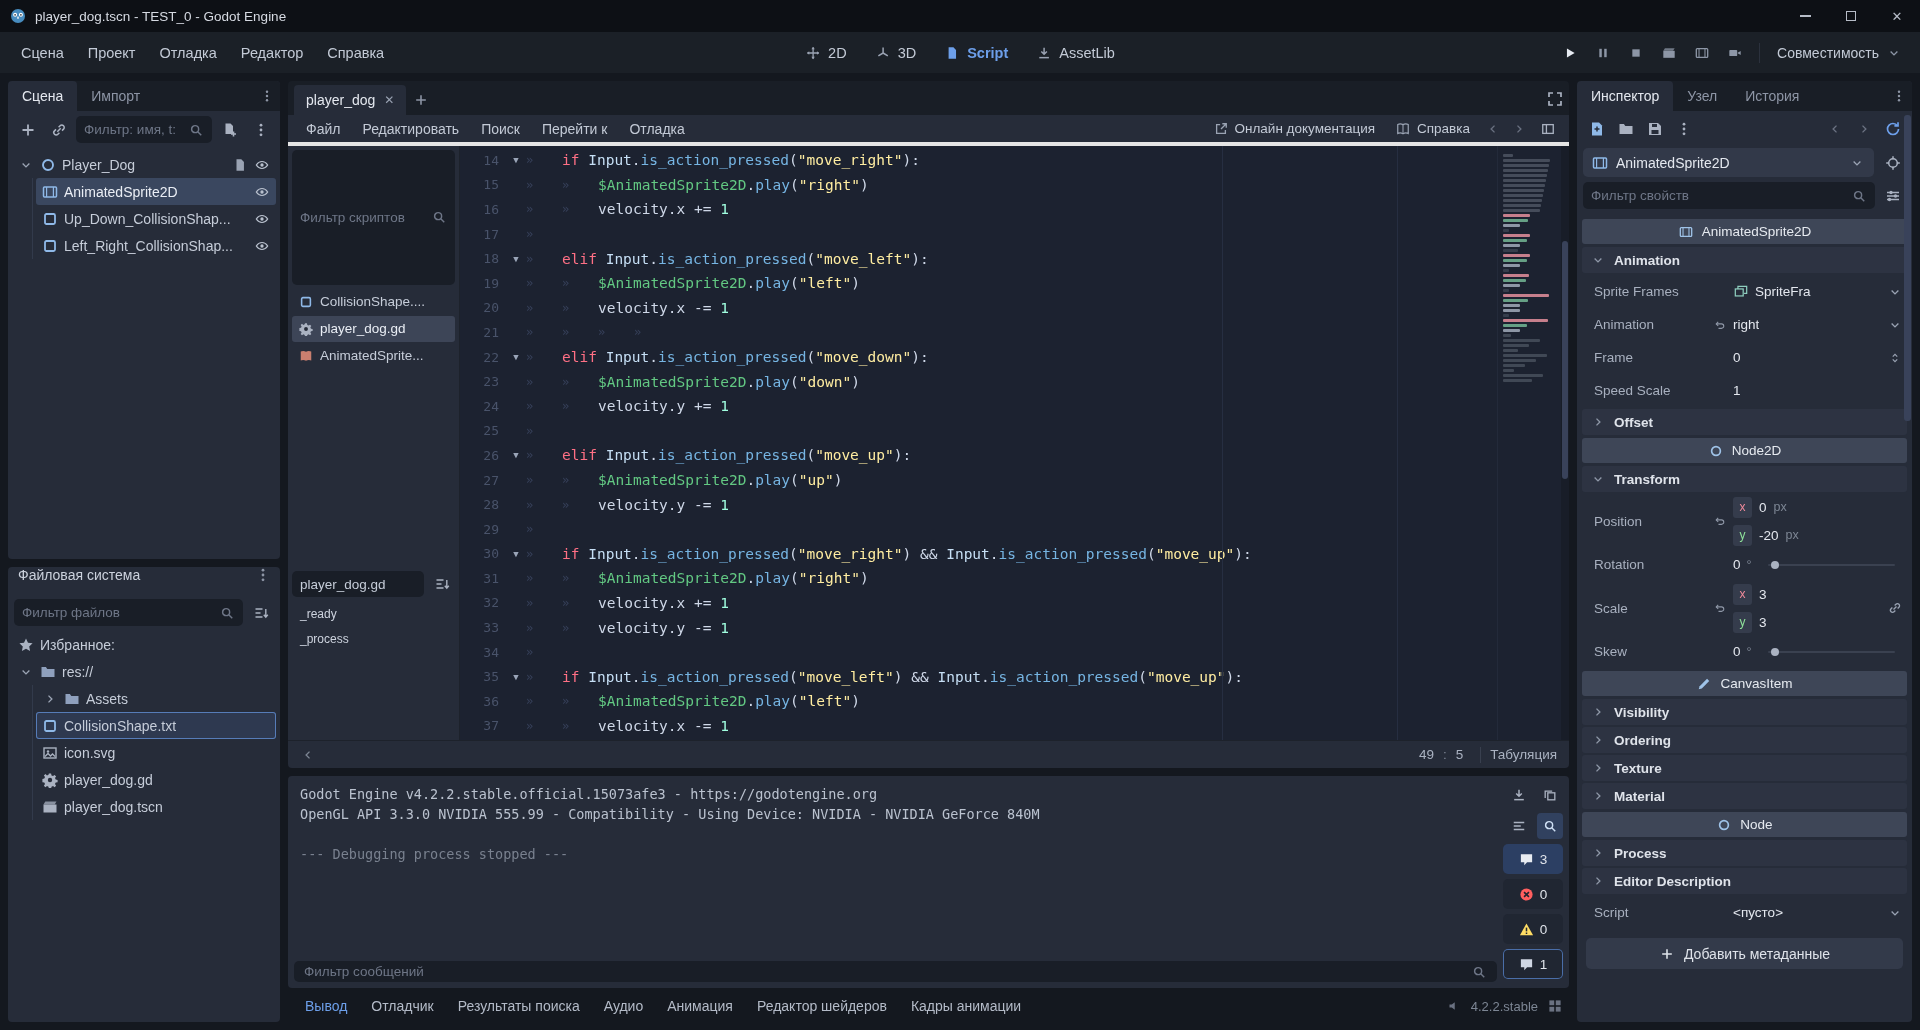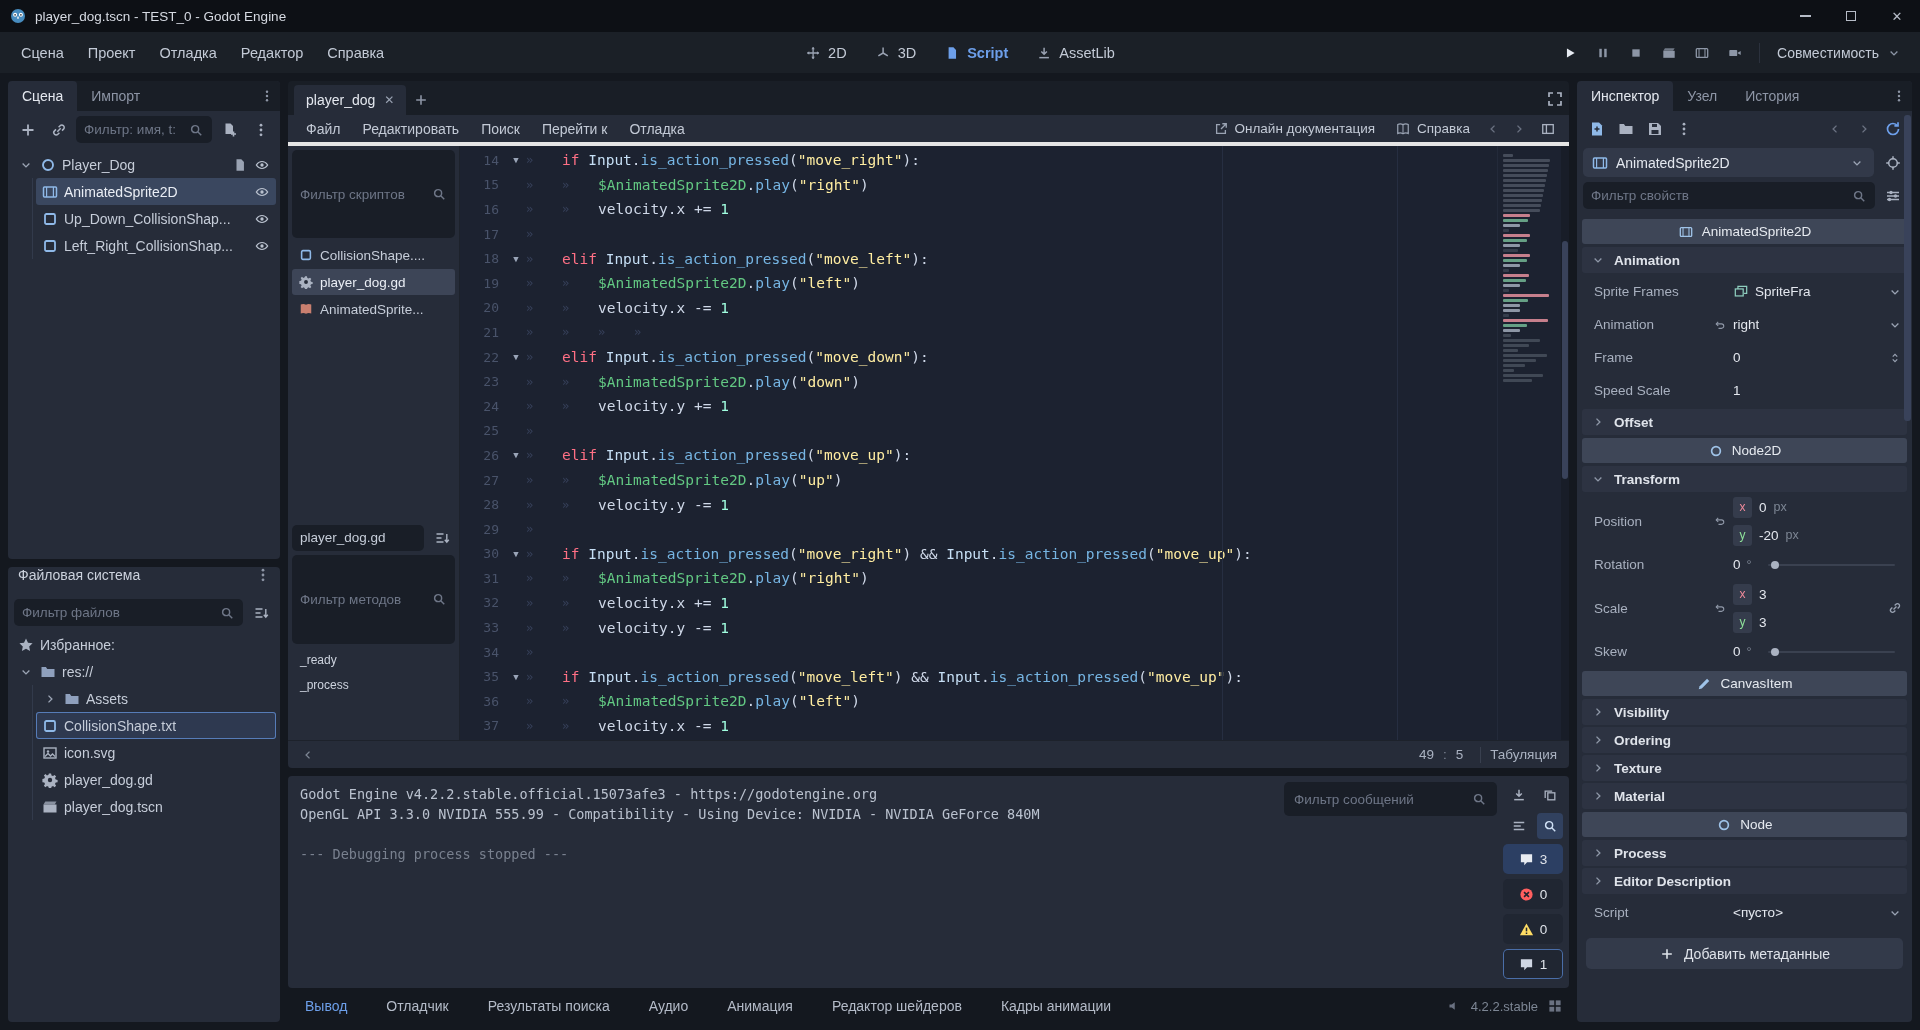--- a/index.html
+++ b/index.html
@@ -101,24 +101,24 @@
 .guide{position:absolute;top:0;bottom:0;width:1px;background:#262e41}
 .minimap{position:absolute;right:8px;top:0;bottom:0;width:64px;border-left:1px solid #232a3a;padding:8px 5px;display:flex;flex-direction:column;gap:2px;background:#1c2230}
 .mbar{height:3px;border-radius:1px;flex:none}
 .vscroll{position:absolute;right:0;top:0;bottom:0;width:8px;background:#181d28}
 .vthumb{position:absolute;right:1px;top:16%;height:40%;width:6px;background:#39425a;border-radius:3px}
 
 .sstatus{height:28px;background:#262c39;display:flex;align-items:center;padding:0 12px;gap:9px;font-size:13.5px;color:#aab2c1;flex:none;border-top:1px solid #1d222b;border-radius:0 0 4px 4px}
 .ssep{width:1px;height:16px;background:#39404f}
 
 .outpanel{height:212px;margin-top:8px;background:#262c39;border-radius:4px;display:flex;padding:6px;gap:6px;flex:none}
-.outleft{flex:1;display:flex;min-width:0;gap:5px}
+.outleft{flex:1;display:flex;flex-direction:column;min-width:0;gap:5px}
 .olog{flex:1;font-family:"DejaVu Sans Mono",monospace;font-size:13.5px;line-height:20px;color:#bac2cf;padding:2px 6px;overflow:hidden}
 .ologline.dim{color:#79818f}
-.ofilter{height:34px;background:#191e27;border-radius:5px;display:flex;align-items:center;padding:0 10px;flex:none}
+.ofilter{height:21px;background:#191e27;border-radius:5px;display:flex;align-items:center;padding:0 10px;flex:none}
 .oside{width:60px;flex:none;display:flex;flex-direction:column;gap:5px}
 .obtnrow{display:flex;gap:5px;justify-content:flex-end}
 .obtn{width:26px;height:26px;border-radius:4px;display:flex;align-items:center;justify-content:center;color:#aab2c1}
 .obtn.active{background:#31415f;color:#cfe0f5}
 .obadge{height:30px;border-radius:5px;background:#202632;display:flex;align-items:center;justify-content:center;gap:6px;font-size:13.5px;color:#dfe3ea}
 .obadge.active{background:#2c3f63}
 .obadge.outline{box-shadow:inset 0 0 0 1px #4a6ea8}
 .bico{width:15px;height:15px}
 .bico.messages{color:#e8ecf2}.bico.errors{color:#ff5f5f}.bico.warnings{color:#ffdd65}.bico.editor{color:#cfd6e3}
 
@@ -649,29 +649,20 @@
           <span class="curlbl">player_dog.gd</span>
           <span class="tbtn">
               <span class="ic">
                 <svg viewBox="0 0 16 16">
                   <path d="M2.5 4h7M2.5 8h5M2.5 12h7" stroke="currentColor" stroke-width="1.6"></path>
                   <path d="M12.8 4v8M10.8 9.8l2 2.4 2-2.4" fill="none" stroke="currentColor" stroke-width="1.4"></path>
                 </svg>
               </span>
             </span>
         </div>
-        <span class="finput">
-          <input class="fin" placeholder="Фильтр методов" style="">
-          <span class="ic s14">
-              <svg viewBox="0 0 16 16">
-                <circle cx="7" cy="7" r="4" fill="none" stroke="currentColor" stroke-width="1.7"></circle>
-                <path d="M10 10l4 4" stroke="currentColor" stroke-width="1.7"></path>
-              </svg>
-            </span>
-        </span>
         <div class="mlist" id="methods-list">
             <div class="mrow">_ready</div>
             <div class="mrow">_process</div>
           </div>
       </div>
       <div class="codewrap">
         <div id="code-lines">
             <div class="cline"><span class="lnum">14</span><span class="lfold">▼</span><span class="ltab">»</span><span class="c-k">if </span><span class="c-t">Input</span><span class="c-p">.</span><span class="c-f">is_action_pressed</span><span class="c-p">(</span><span class="c-s">"move_right"</span><span class="c-p">):</span></div>
             <div class="cline"><span class="lnum">15</span><span class="lfold"></span><span class="ltab">»</span><span class="ltab">»</span><span class="c-n">$AnimatedSprite2D</span><span class="c-p">.</span><span class="c-f">play</span><span class="c-p">(</span><span class="c-s">"right"</span><span class="c-p">)</span></div>
             <div class="cline"><span class="lnum">16</span><span class="lfold"></span><span class="ltab">»</span><span class="ltab">»</span><span class="c-p">velocity.x </span><span class="c-o">+= </span><span class="c-d">1</span></div>
@@ -854,21 +845,21 @@
                   <path d="M2 2.5h12v8.5H8.6l-3 3v-3H2z" fill="currentColor"></path>
                 </svg>
               </span>
               <span class="bcount">1</span>
             </div>
           </div>
       </div>
     </div>
 
     <div class="bbar">
-      <span id="bottom-tabs" style="display:flex;gap:17px">
+      <span id="bottom-tabs" style="display:flex;gap:2px">
           <span class="btab active">Вывод</span>
           <span class="btab">Отладчик</span>
           <span class="btab">Результаты поиска</span>
           <span class="btab">Аудио</span>
           <span class="btab">Анимация</span>
           <span class="btab">Редактор шейдеров</span>
           <span class="btab">Кадры анимации</span>
         </span>
       <span class="bver">
         <span class="ic s12">

